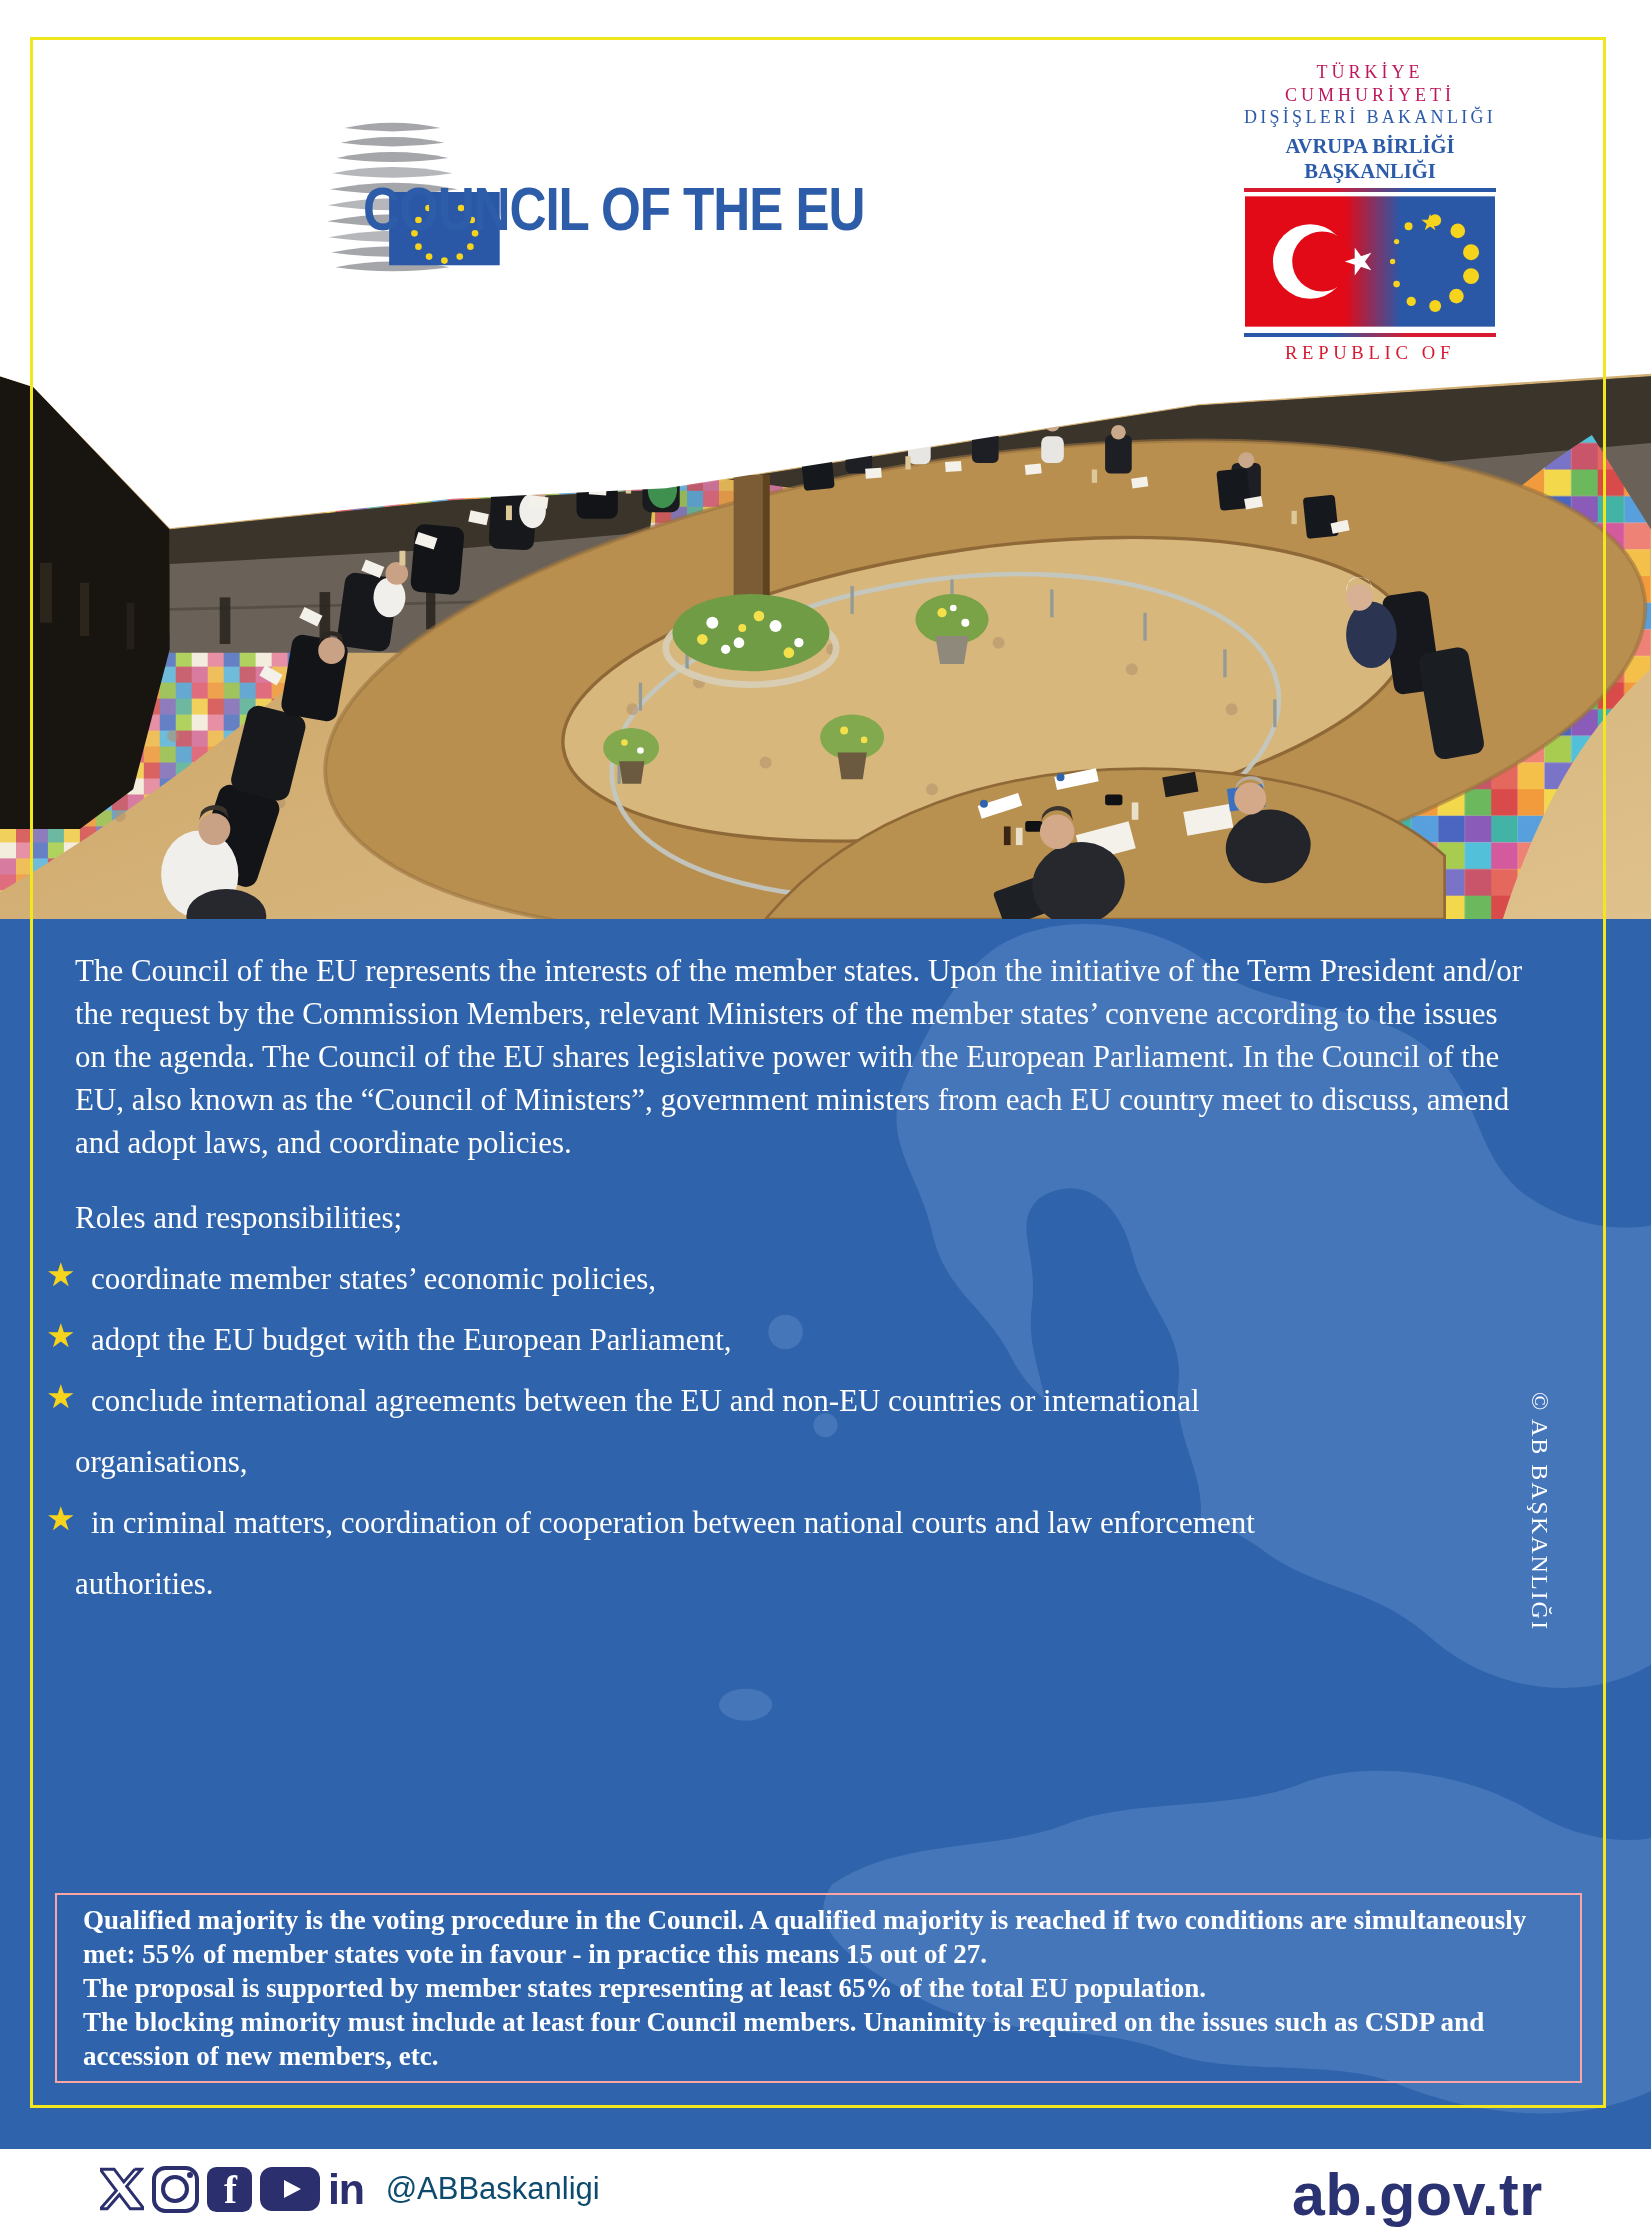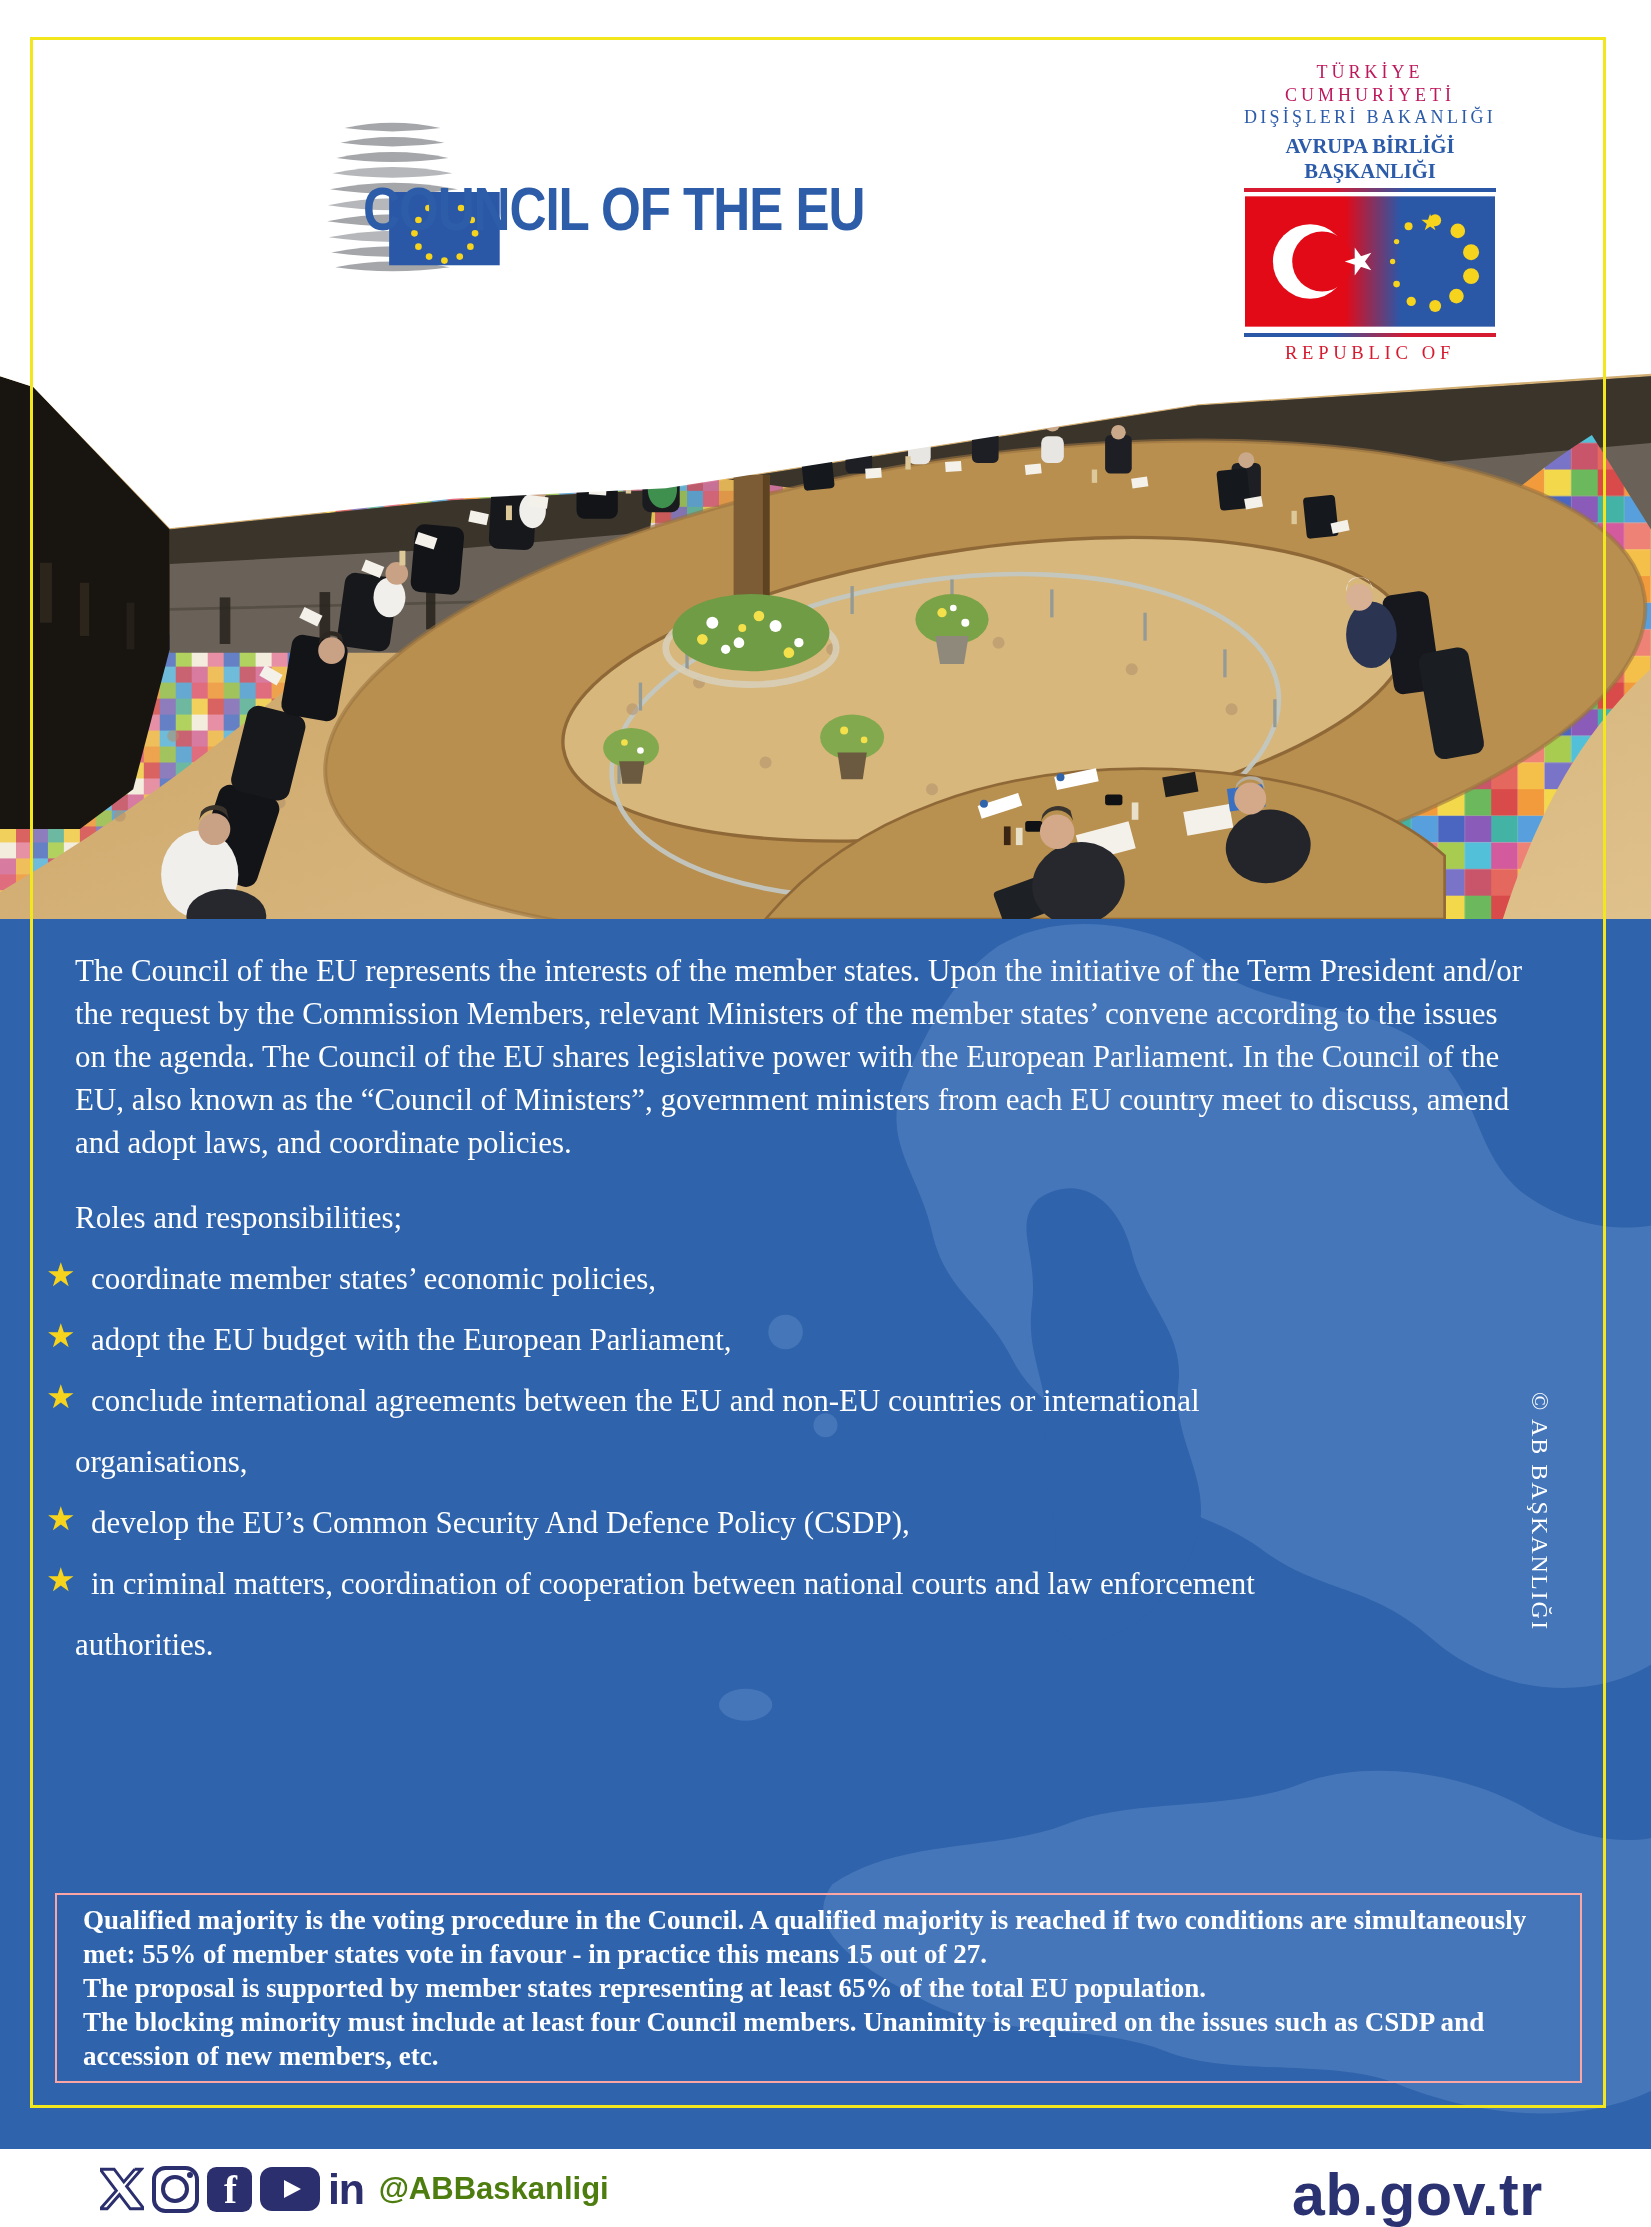--- a/index.html
+++ b/index.html
@@ -62,21 +62,21 @@
   .icon-ig::after { content:""; position:absolute; right:2px; top:2px; width:6px; height:6px;
                     background:#2b2f6e; border-radius:50%; }
   .icon-fb { position:relative; width:45px; height:45px; background:#2b2f6e; border-radius:9.3px; }
   .icon-fb::before { content:"f"; position:absolute; left:50%; top:50%; transform:translate(-42%,-50%);
                      color:#fff; font-size:39px; font-weight:bold; font-family:"Liberation Serif",serif; }
   .icon-yt { position:relative; width:60px; height:44px; background:#2b2f6e; border-radius:12px; }
   .icon-yt::before { content:""; position:absolute; left:24px; top:12.7px;
                      border-left:17.3px solid #ffffff; border-top:9.3px solid transparent; border-bottom:9.3px solid transparent; }
   .icon-in { color:#2b2f6e; font-size:43px; font-weight:bold; letter-spacing:-1.3px; line-height:44px; }
   .icon-in::before { content:"in"; }
-  .handle { color:#4d7c0f; font-size:31px; font-weight:bold; margin-left:7px; }
+  .handle { color:#0c4a6e; font-size:31px; font-weight:normal; margin-left:14px; }
   .website { position:absolute; right:108px; top:12px; color:#2b3272; font-size:59px; font-weight:bold; letter-spacing:0.7px; }
 </style>
 </head>
 <body>
 
 <div class="page">
 
   <div class="header">
 
     <svg class="council-logo" viewBox="0 0 1120 240" width="746" height="160">
@@ -422,21 +422,20 @@
     </svg>
 
     <div class="blue-content">
       <div class="para">The Council of the EU represents the interests of the member states. Upon the initiative of the Term President and/or the request by the Commission Members, relevant Ministers of the member states’ convene according to the issues on the agenda. The Council of the EU shares legislative power with the European Parliament. In the Council of the EU, also known as the “Council of Ministers”, government ministers from each EU country meet to discuss, amend and adopt laws, and coordinate policies.</div>
       <div class="roles-bullets">
         <div>Roles and responsibilities;</div>
         <ul class="bullet-list">
           <li class="bullet-item"><span class="star"></span><span>coordinate member states’ economic policies,</span></li>
           <li class="bullet-item"><span class="star"></span><span>adopt the EU budget with the European Parliament,</span></li>
           <li class="bullet-item"><span class="star"></span><span>conclude international agreements between the EU and non-EU countries or international organisations,</span></li>
-          <li class="bullet-item"><span class="star"></span><span>develop the EU’s Common Security And Defence Policy (CSDP),</span></li>
           <li class="bullet-item"><span class="star"></span><span>in criminal matters, coordination of cooperation between national courts and law enforcement authorities.</span></li>
         </ul>
       </div>
     </div>
 
     <div class="info-box">
       <p>Qualified majority is the voting procedure in the Council. A qualified majority is reached if two conditions are simultaneously met: 55% of member states vote in favour - in practice this means 15 out of 27.</p>
       <p>The proposal is supported by member states representing at least 65% of the total EU population.</p>
       <p>The blocking minority must include at least four Council members. Unanimity is required on the issues such as CSDP and accession of new members, etc.</p>
     </div>

